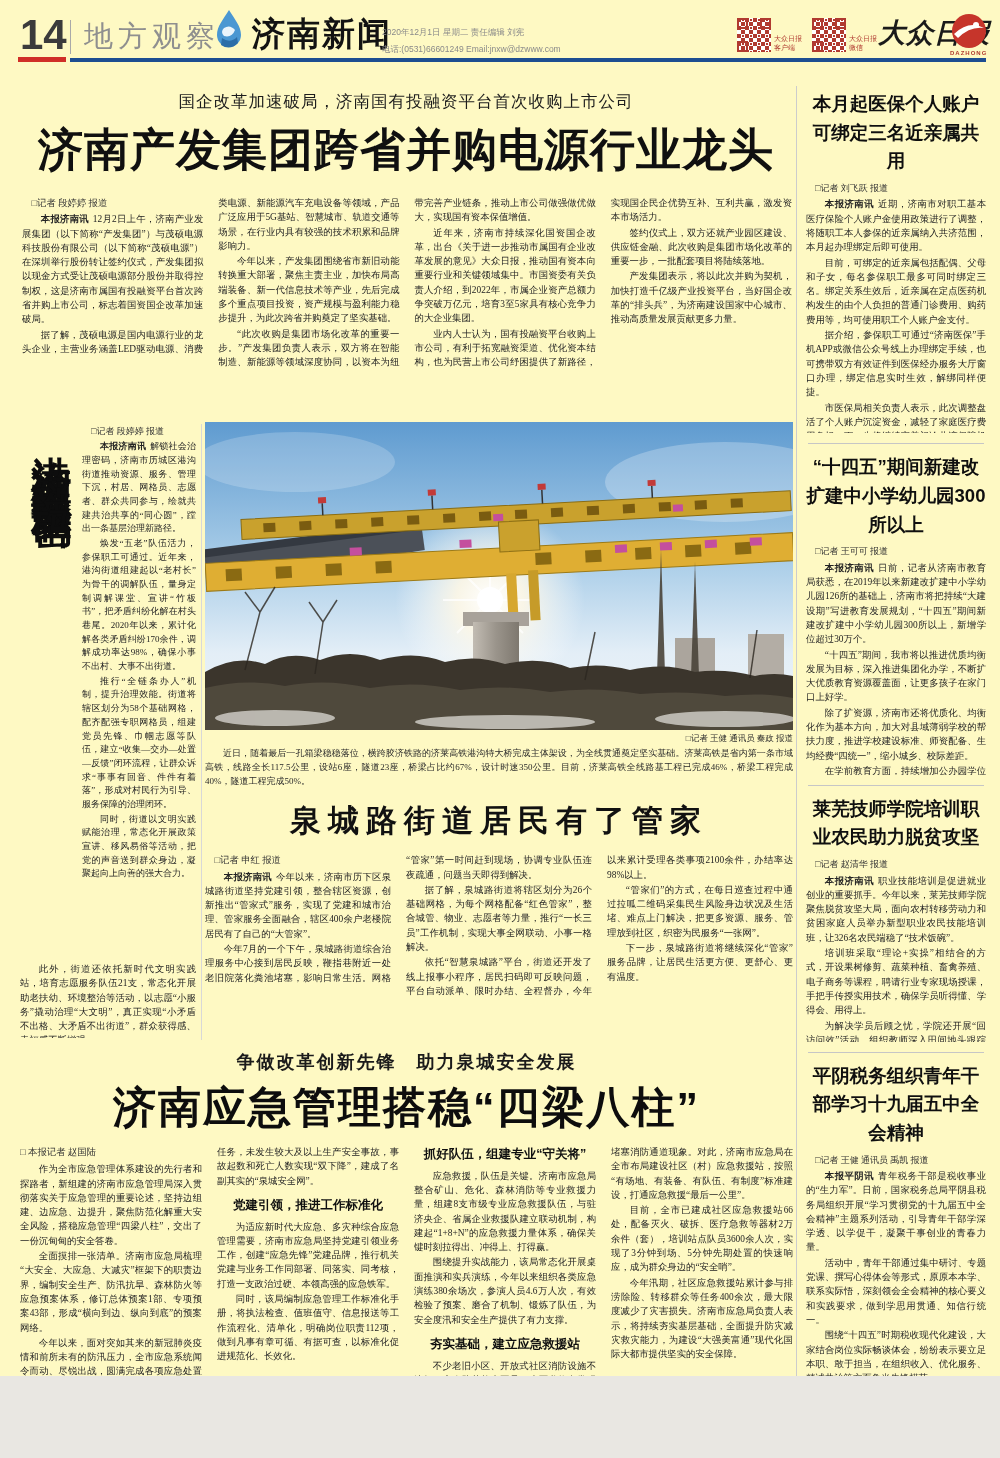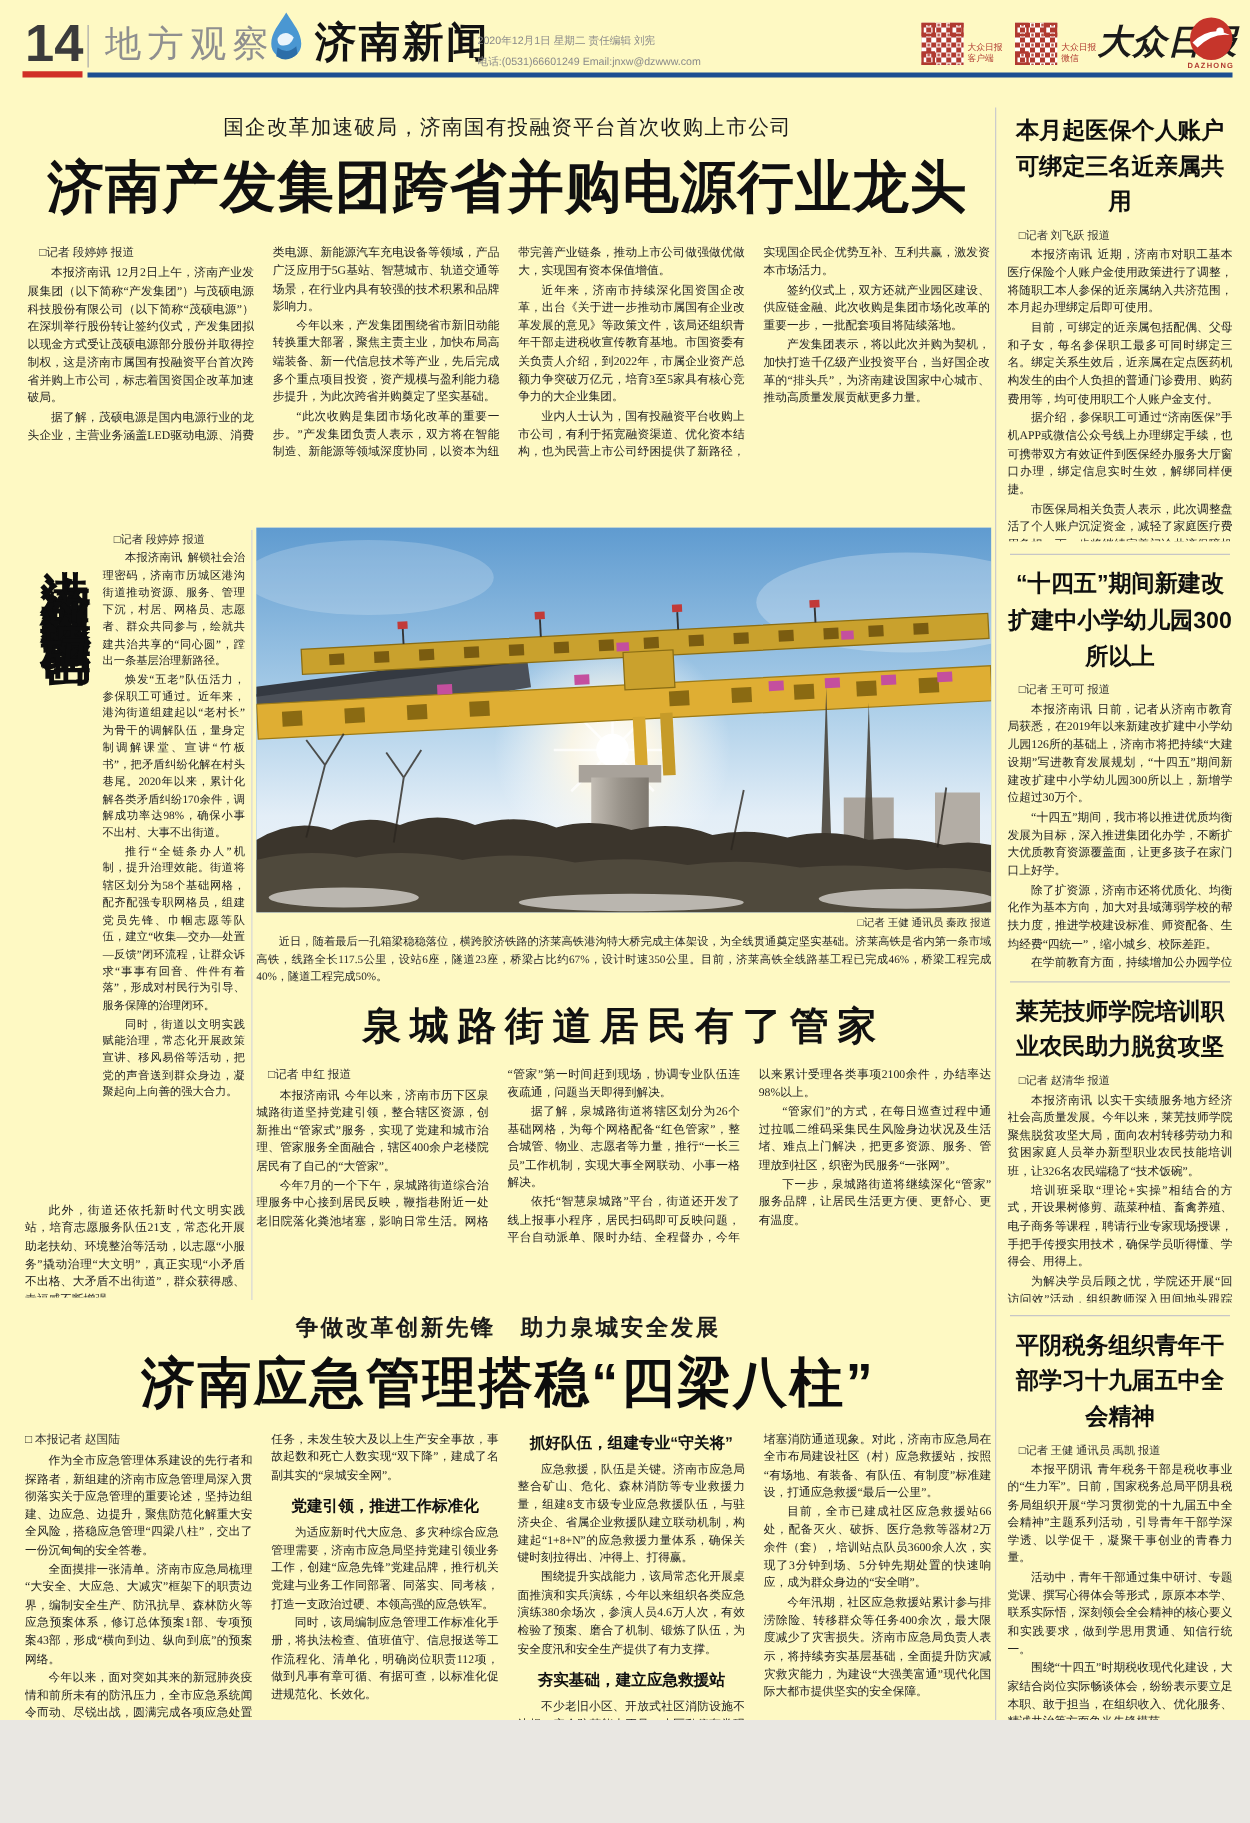--- a/index.html
+++ b/index.html
@@ -18,21 +18,21 @@
   .qr-label{top:36px;font:400 7px/1.35 "Liberation Sans",sans-serif;color:#b03a30;}
   .qr-label1{left:774px;} .qr-label2{left:849px;}
   .dzrb{left:878px;top:20px;font:900 27px/1 "Liberation Serif",serif;font-style:italic;color:#1a1a1a;letter-spacing:1px;}
   .dzrb-ball{left:950px;top:12px;}
   .dzrb-latin{left:950px;top:50px;font:700 6px/1 "Liberation Sans",sans-serif;color:#b03a30;letter-spacing:1px;}
   .rule-red{left:18px;top:57px;width:48px;height:5px;background:#d02f27;}
   .rule-blue{left:70px;top:58px;width:916px;height:4px;background:#1d4e91;}
   
   .byl{font:400 9px/1.6 "Liberation Serif",serif;color:#333;text-indent:1em;margin:0 0 2px;}
   .para{font:400 9.4px/1.52 "Liberation Serif",serif;text-align:justify;text-indent:2em;margin:0 0 1px;color:#232323;}
-  .ltag{font-weight:400;margin-right:4px;}
+  .ltag{font-weight:700;margin-right:4px;}
   .cols{column-gap:15px;overflow:hidden;text-align:justify;}
   .cols p{font:400 9.4px/1.52 "Liberation Serif",serif;}
   .cols4{column-count:4;}
   .cols3{column-count:3;}
   .sub{font:700 12.5px/1.5 "Liberation Sans","DejaVu Sans",sans-serif;color:#101010;text-align:center;margin:8px 0 5px;text-indent:0;}
   
   .lead-kicker{left:20px;top:90px;width:772px;font:400 16.5px/1.4 "Liberation Serif",serif;color:#1c1c1c;text-align:center;letter-spacing:1px;}
   .lead-headline{left:20px;top:122px;width:772px;font:900 45px/1.25 "Liberation Sans","DejaVu Sans",sans-serif;color:#101010;text-align:center;letter-spacing:1px;}
   .lead-body{left:22px;top:196px;width:770px;height:220px;}
   
@@ -132,21 +132,21 @@
 
   <div class="abs lead-kicker">国企改革加速破局，济南国有投融资平台首次收购上市公司</div>
   <div class="abs lead-headline">济南产发集团跨省并购电源行业龙头</div>
   <div class="abs lead-body cols cols4">
     <p class="byl">□记者 段婷婷 报道</p>
     <p class="para"><b class="ltag">本报济南讯</b><span>12月2日上午，济南产业发展集团（以下简称“产发集团”）与茂硕电源科技股份有限公司（以下简称“茂硕电源”）在深圳举行股份转让签约仪式，产发集团拟以现金方式受让茂硕电源部分股份并取得控制权，这是济南市属国有投融资平台首次跨省并购上市公司，标志着国资国企改革加速破局。</span></p>
     <div>
         <p class="para">据了解，茂硕电源是国内电源行业的龙头企业，主营业务涵盖LED驱动电源、消费类电源、新能源汽车充电设备等领域，产品广泛应用于5G基站、智慧城市、轨道交通等场景，在行业内具有较强的技术积累和品牌影响力。</p>
         <p class="para">今年以来，产发集团围绕省市新旧动能转换重大部署，聚焦主责主业，加快布局高端装备、新一代信息技术等产业，先后完成多个重点项目投资，资产规模与盈利能力稳步提升，为此次跨省并购奠定了坚实基础。</p>
         <p class="para">“此次收购是集团市场化改革的重要一步。”产发集团负责人表示，双方将在智能制造、新能源等领域深度协同，以资本为纽带完善产业链条，推动上市公司做强做优做大，实现国有资本保值增值。</p>
-        <p class="para">近年来，济南市持续深化国资国企改革，出台《关于进一步推动市属国有企业改革发展的意见》等政策文件，该局还组织青年干部走进税收宣传教育基地。市国资委有关负责人介绍，到2022年，市属企业资产总额力争突破万亿元，培育3至5家具有核心竞争力的大企业集团。</p>
+        <p class="para">近年来，济南市持续深化国资国企改革，出台《关于进一步推动市属国有企业改革发展的意见》大众日报，推动国有资本向重要行业和关键领域集中。市国资委有关负责人介绍，到2022年，市属企业资产总额力争突破万亿元，培育3至5家具有核心竞争力的大企业集团。</p>
         <p class="para">业内人士认为，国有投融资平台收购上市公司，有利于拓宽融资渠道、优化资本结构，也为民营上市公司纾困提供了新路径，实现国企民企优势互补、互利共赢，激发资本市场活力。</p>
         <p class="para">签约仪式上，双方还就产业园区建设、供应链金融、此次收购是集团市场化改革的重要一步，一批配套项目将陆续落地。</p>
         <p class="para">产发集团表示，将以此次并购为契机，加快打造千亿级产业投资平台，当好国企改革的“排头兵”，为济南建设国家中心城市、推动高质量发展贡献更多力量。</p>
       </div>
   </div>
 
   <div class="abs vrule-main"></div>
   <div class="abs rightcol">
 
     <div>
@@ -176,21 +176,21 @@
           </div>
       </div>
     </div>
 
     <div class="rdiv"></div>
 
     <div>
       <h2 class="r-h">莱芜技师学院培训职业农民助力脱贫攻坚</h2>
       <p class="byl">□记者 赵清华 报道</p>
       <div class="r-body rb3">
-        <p class="para"><b class="ltag">本报济南讯</b><span>以实干实绩服务地方经济社会高质量发展。今年以来，莱芜技师学院聚焦脱贫攻坚大局，面向农村转移劳动力和贫困家庭人员举办新型职业农民技能培训班，让326名农民端稳了“技术饭碗”。</span></p>
+        <p class="para"><b class="ltag">本报济南讯</b><span>职业技能培训是促进就业创业的重要抓手。今年以来，莱芜技师学院聚焦脱贫攻坚大局，面向农村转移劳动力和贫困家庭人员举办新型职业农民技能培训班，让326名农民端稳了“技术饭碗”。</span></p>
         <div>
             <p class="para">培训班采取“理论+实操”相结合的方式，开设果树修剪、蔬菜种植、畜禽养殖、电子商务等课程，聘请行业专家现场授课，手把手传授实用技术，确保学员听得懂、学得会、用得上。</p>
             <p class="para">为解决学员后顾之忧，学院还开展“回访问效”活动，组织教师深入田间地头跟踪指导，帮助解决生产经营中的难题，并与多家企业签订用工协议，畅通就业渠道。</p>
           </div>
       </div>
     </div>
 
     <div class="rdiv"></div>
 
     <div>

